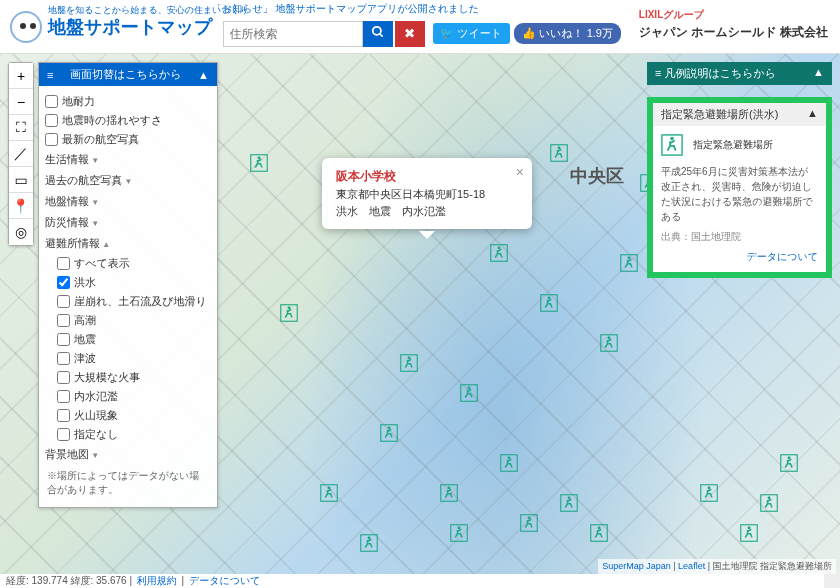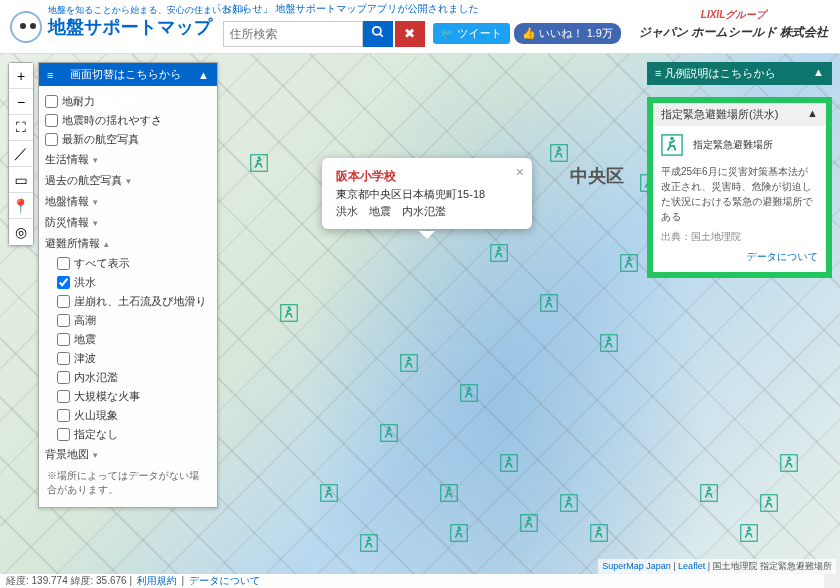--- a/index.html
+++ b/index.html
@@ -10,21 +10,21 @@
 .mascot { width: 32px; height: 32px; background: #fff; border: 2px solid #8ab4e0; border-radius: 50%; margin-right: 6px; position: relative; }
 .mascot::before { content: ''; position: absolute; width: 6px; height: 6px; background: #333; border-radius: 50%; top: 10px; left: 8px; box-shadow: 10px 0 0 #333; }
 .logo-text { color: #0066cc; font-size: 18px; font-weight: bold; }
 .logo-sub { font-size: 9px; color: #0066cc; position: absolute; top: 4px; left: 48px; }
 .search-row { display: flex; align-items: center; margin-left: 10px; margin-top: 14px; }
 .search-input { width: 140px; height: 26px; border: 1px solid #ccc; padding: 0 6px; font-size: 12px; }
 .search-btn { width: 30px; height: 26px; background: #0066cc; border: none; color: #fff; cursor: pointer; }
 .clear-btn { width: 30px; height: 26px; background: #cc3333; border: none; color: #fff; cursor: pointer; margin-left: 2px; }
 .tweet-btn { background: #1da1f2; color: #fff; border: none; border-radius: 3px; padding: 3px 8px; font-size: 11px; margin-left: 8px; cursor: pointer; }
 .like-btn { background: #4267b2; color: #fff; border: none; border-radius: 9px; padding: 3px 8px; font-size: 11px; margin-left: 4px; cursor: pointer; }
-.brand { position: absolute; right: 12px; top: 8px; text-align: center; font-style: italic; }
+.brand { position: absolute; right: 12px; top: 8px; text-align: left; }
 .brand-lixil { font-size: 10px; color: #d44; font-weight: bold; }
 .brand-company { font-size: 12px; font-weight: bold; margin-top: 2px; }
 .map-container { position: absolute; top: 54px; left: 0; right: 0; bottom: 14px; background: linear-gradient(135deg, #e8f0e8 0%, #d8e8d8 40%, #b8d8f0 60%, #e8f0e8 100%); overflow: hidden; }
 .map-roads { position: absolute; inset: 0; }
 .map-roads::before { content: ''; position: absolute; inset: 0; background: repeating-linear-gradient(45deg, transparent 0 40px, rgba(100,100,100,0.15) 40px 42px), repeating-linear-gradient(-45deg, transparent 0 35px, rgba(100,100,100,0.1) 35px 37px), radial-gradient(ellipse 200px 400px at 60% 70%, rgba(130,180,220,0.6), transparent); }
 .map-label { position: absolute; font-size: 18px; color: #555; font-weight: bold; }
 .evac-icon { position: absolute; width: 18px; height: 18px; color: #2a8; }
 .toolbar { position: absolute; top: 62px; left: 8px; width: 26px; background: #fff; border: 1px solid #aaa; border-radius: 3px; box-shadow: 0 1px 3px rgba(0,0,0,0.2); }
 .tool-btn { width: 100%; height: 26px; border: none; border-bottom: 1px solid #ddd; background: #fff; cursor: pointer; font-size: 14px; display: flex; align-items: center; justify-content: center; }
 .tool-btn:last-child { border-bottom: none; }
@@ -263,25 +263,25 @@
         <label class="layer-item">
           <input type="checkbox" style="">
           <span>地震</span>
         </label>
         <label class="layer-item">
           <input type="checkbox" style="">
           <span>津波</span>
         </label>
         <label class="layer-item">
           <input type="checkbox" style="">
+          <span>大規模な火事</span>
+        </label>
+        <label class="layer-item">
+          <input type="checkbox" style="">
           <span>内水氾濫</span>
-        </label>
-        <label class="layer-item">
-          <input type="checkbox" style="">
-          <span>大規模な火事</span>
         </label>
         <label class="layer-item">
           <input type="checkbox" style="">
           <span>火山現象</span>
         </label>
         <label class="layer-item">
           <input type="checkbox" style="">
           <span>指定なし</span>
         </label>
       </div>

